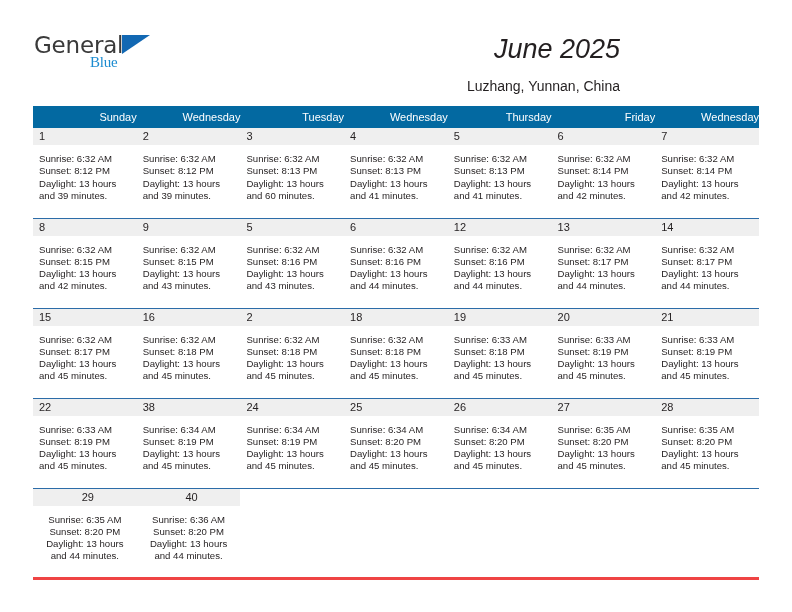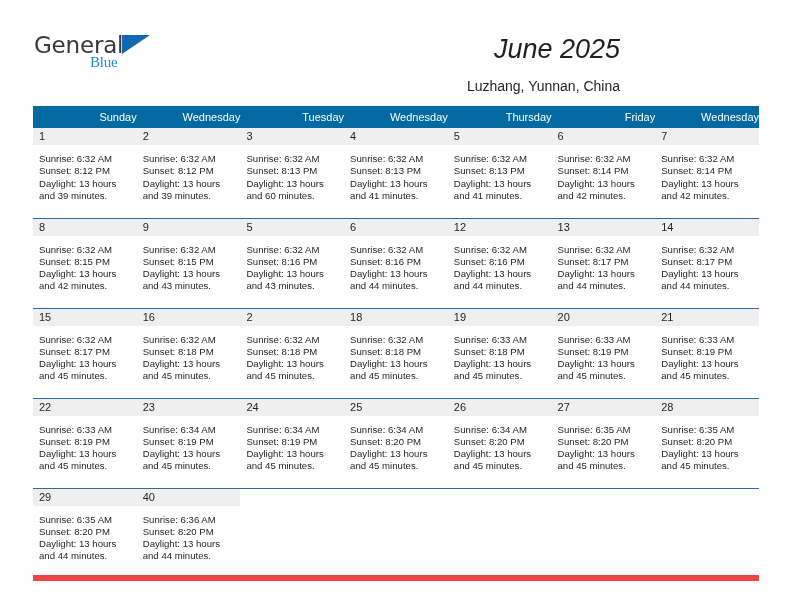--- a/index.html
+++ b/index.html
@@ -109,21 +109,22 @@
   .cal td {
     width: 103.7px;
     height: 90px;
     vertical-align: top;
     padding: 0;
     border: none;
     background: #ffffff;
     border-bottom: 1px solid #2c6ca8;
   }
   .cal tr.week:last-child td {
-    border-bottom: 6px solid #ef4444;
+    border-bottom: 3px solid #ef4444;
+    text-align: center;
   }
 
   .daycell {
     position: relative;
     width: 100%;
     height: 100%;
   }
   .daycell.filled .daynum-bar {
     background: #efefef;
   }
@@ -417,21 +418,21 @@
               <div class="dayinfo">
                 <div>Sunrise: 6:33 AM</div>
                 <div>Sunset: 8:19 PM</div>
                 <div>Daylight: 13 hours</div>
                 <div>and 45 minutes.</div>
               </div>
             </div>
           </td>
           <td>
             <div class="daycell filled">
-              <div class="daynum-bar">23</div>
+              <div class="daynum-bar">38</div>
               <div class="dayinfo">
                 <div>Sunrise: 6:34 AM</div>
                 <div>Sunset: 8:19 PM</div>
                 <div>Daylight: 13 hours</div>
                 <div>and 45 minutes.</div>
               </div>
             </div>
           </td>
           <td>
             <div class="daycell filled">

